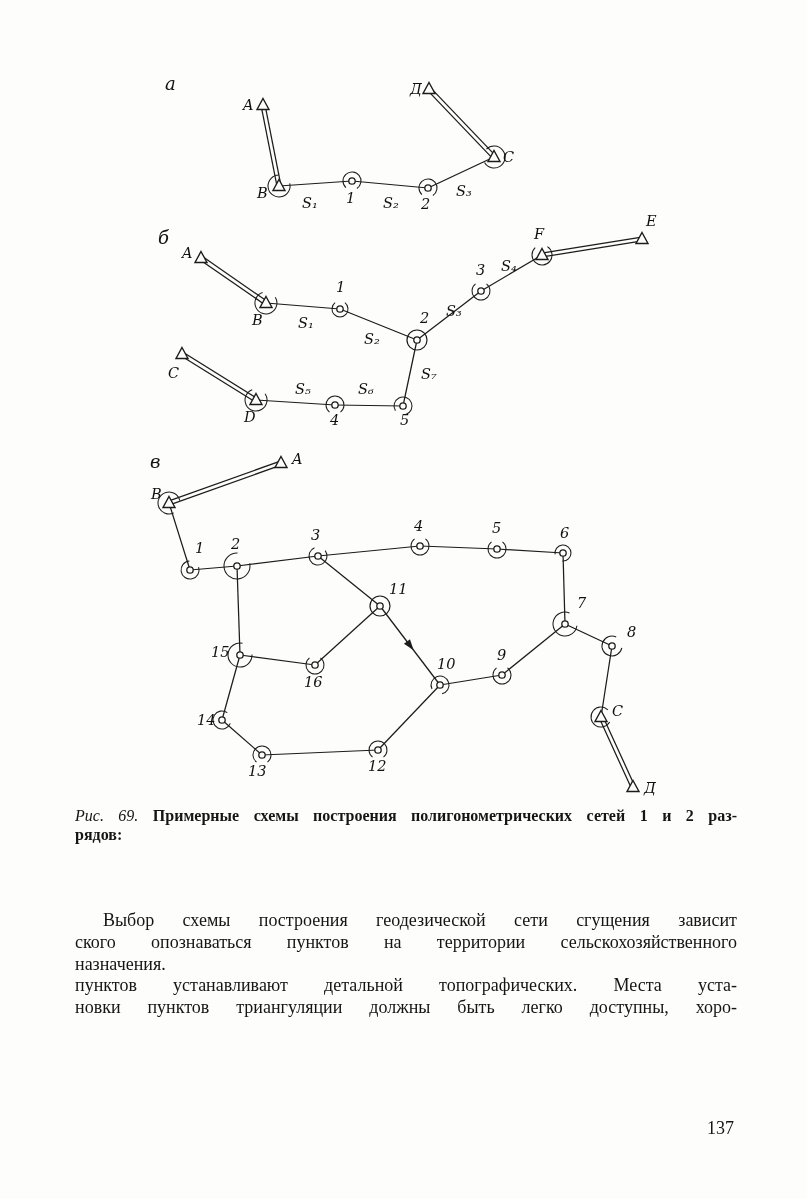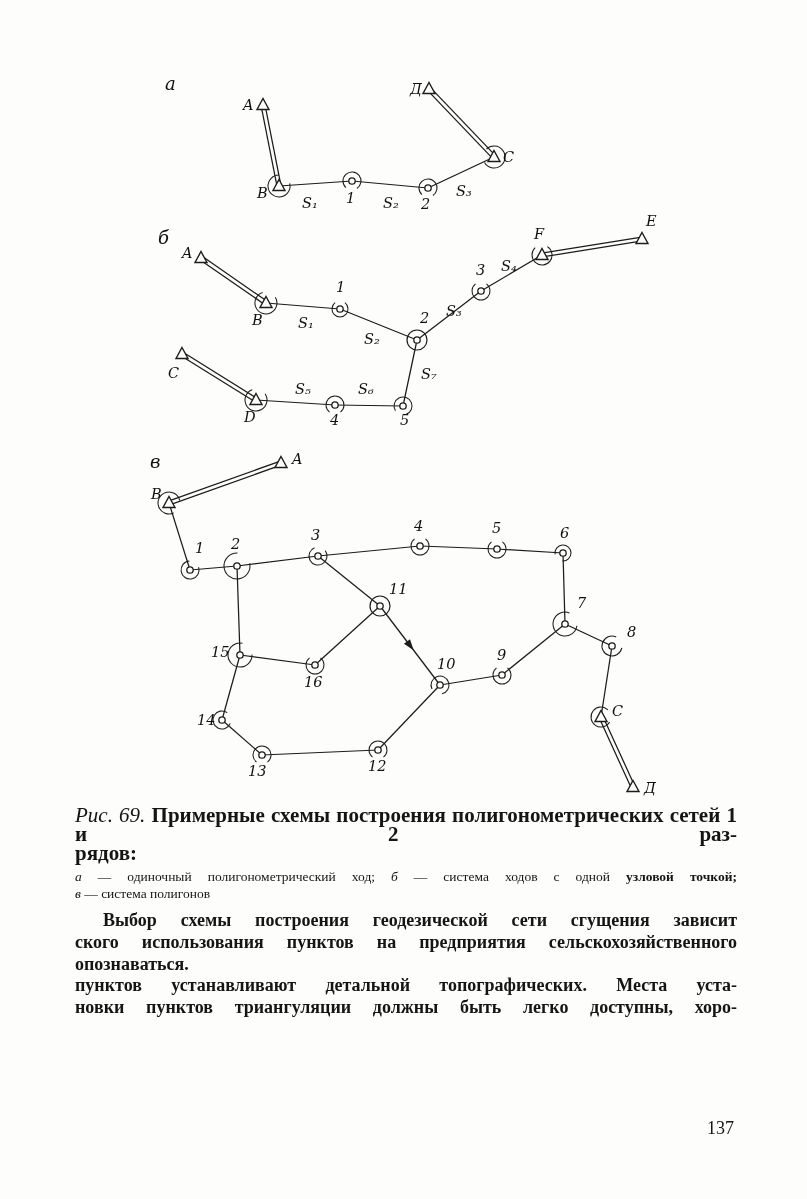--- a/index.html
+++ b/index.html
@@ -17,30 +17,30 @@
   .dot       { fill:#fdfdfb; stroke:#1c1c1c; stroke-width:1.3; }
   .ring      { fill:none; stroke:#1c1c1c; stroke-width:1.2; }
   .arc       { fill:none; stroke:#1c1c1c; stroke-width:1.05; }
   .arrowhead { fill:#1c1c1c; }
   .nlabel  { font:italic 14.5px "DejaVu Serif","DejaVu Sans",serif; fill:#111; }
   .slabel  { font:italic 14.5px "DejaVu Serif","DejaVu Sans",serif; fill:#111; }
   .dletter { font:italic 18px "DejaVu Serif","DejaVu Sans",serif; fill:#111; }
 
   
   .caption { position:absolute; left:75px; top:806px; width:662px; }
-  .cap-line { font-size:21px; line-height:19px; font-weight:bold; }
+  .cap-line { font-size:16px; line-height:19px; font-weight:bold; }
   .jline { text-align:justify; text-align-last:justify; -moz-text-align-last:justify; }
   .it { font-style:italic; font-weight:normal; }
   .bd { font-weight:bold; }
   .cap-notes { margin-top:6px; }
   .note-line { font-size:13.5px; line-height:16.5px; font-weight:normal; }
   .note-line .it { font-style:italic; }
 
   
-  .bodytext { position:absolute; left:75px; top:910px; width:662px; font-weight:bold; }
+  .bodytext { position:absolute; left:75px; top:910px; width:662px; font-weight:normal; }
   .bline { font-size:18px; line-height:21.8px; }
   .bline.jline { text-align:justify; text-align-last:justify; -moz-text-align-last:justify; }
   .indent { text-indent:28px; }
 
   .pageno { position:absolute; top:1118px; right:73px; font-size:18px; font-weight:normal; }
 </style>
 </head>
 <body>
 
 <div class="page">
@@ -208,31 +208,27 @@
       <circle cx="315" cy="665" r="3.2" class="dot"></circle>
       <text x="304" y="687" class="nlabel">16</text>
       <text x="150" y="468" class="dletter">в</text>
     </svg>
 
   <div class="caption">
     <div class="cap-main">
       <div class="cap-line jline"><span class="it">Рис. 69.</span><span> Примерные схемы построения полигонометрических сетей 1 и 2 раз-</span></div>
       <div class="cap-line"><span>рядов:</span></div>
     </div>
-    <div class="cap-notes">
-        <div class="note-line jline"><span class="it">а</span><span> — одиночный полигонометрический ход; </span><span class="it">б</span><span> — система ходов с одной </span><span class="bd">узловой точкой;</span></div>
-        <div class="note-line"><span class="it">в</span><span> — система полигонов</span></div>
-      </div>
   </div>
 
   <div class="bodytext">
     <div class="para">
         <div class="bline indent jline">Выбор схемы построения геодезической сети сгущения зависит</div>
-        <div class="bline jline">ского использования пунктов на предприятия сельскохозяйственного</div>
-        <div class="bline">опознаваться.</div>
+        <div class="bline jline">ского опознаваться пунктов на территории сельскохозяйственного</div>
+        <div class="bline">назначения.</div>
       </div>
     <div class="para">
         <div class="bline jline">пунктов устанавливают детальной топографических. Места уста-</div>
         <div class="bline jline">новки пунктов триангуляции должны быть легко доступны, хоро-</div>
       </div>
   </div>
 
   <div class="pageno">137</div>
 
 </div>

